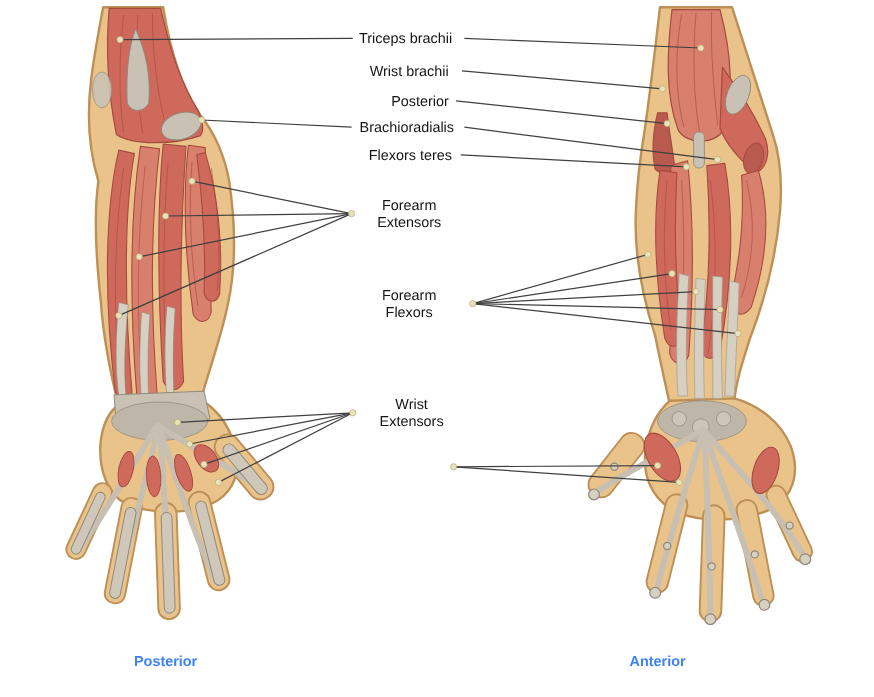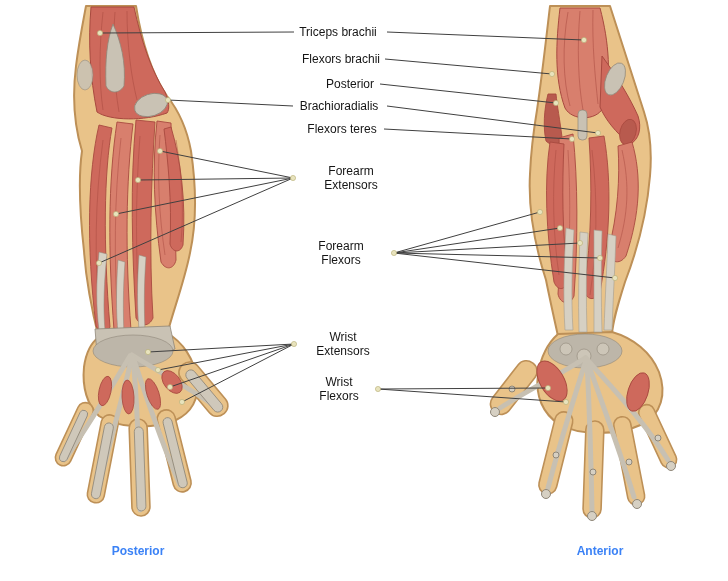--- a/index.html
+++ b/index.html
@@ -213,24 +213,23 @@
       <circle cx="158" cy="370" r="2.6"></circle>
       <circle cx="170" cy="387" r="2.6"></circle>
       <circle cx="182" cy="402" r="2.6"></circle>
       <circle cx="378" cy="389" r="2.6"></circle>
       <circle cx="548" cy="388" r="2.6"></circle>
       <circle cx="566" cy="402" r="2.6"></circle>
     </g>
   </svg>
 
   <div class="lbl" style="left:338px;top:32px">Triceps brachii</div>
-  <div class="lbl" style="left:341px;top:59px">Flexors brachii</div>
+  <div class="lbl" style="left:341px;top:59px">Wrist brachii</div>
   <div class="lbl" style="left:350px;top:84px">Posterior</div>
   <div class="lbl" style="left:339px;top:106px">Brachioradialis</div>
   <div class="lbl" style="left:342px;top:129px">Flexors teres</div>
-  <div class="lbl wrap" style="left:351px;top:178px">Forearm Extensors</div>
+  <div class="lbl wrap" style="left:341px;top:178px">Forearm Extensors</div>
   <div class="lbl wrap" style="left:343px;top:344px">Wrist Extensors</div>
   <div class="lbl wrap" style="left:341px;top:253px">Forearm Flexors</div>
-  <div class="lbl wrap" style="left:339px;top:389px">Wrist Flexors</div>
 
   <div class="caption" style="left:138px;top:551px">Posterior</div>
-  <div class="caption" style="left:600px;top:551px">Anterior</div>
+  <div class="caption" style="left:548px;top:551px">Anterior</div>
 </div>
 
 </body></html>

